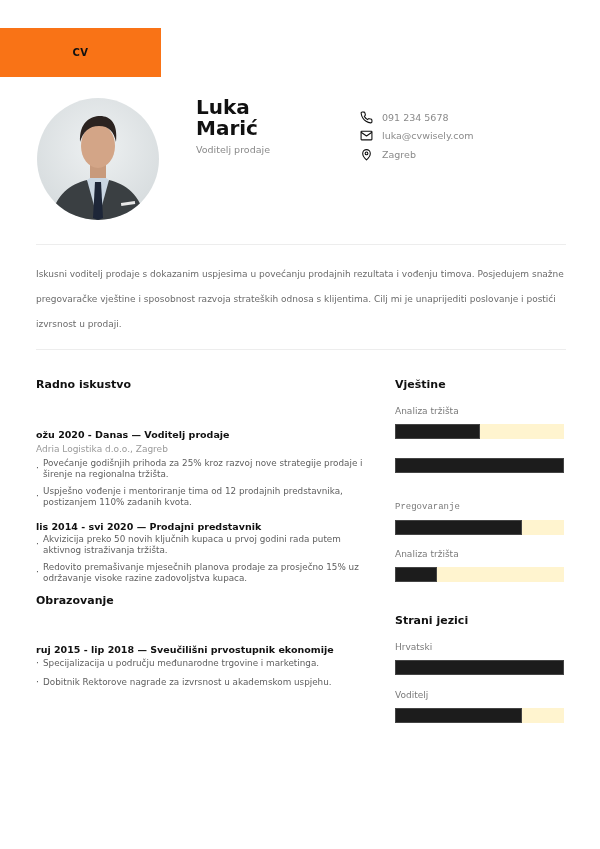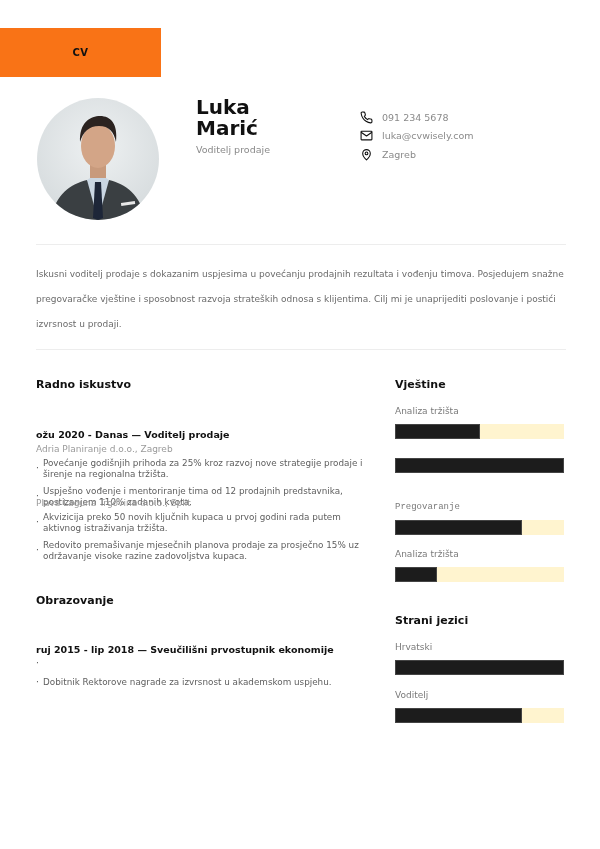--- a/index.html
+++ b/index.html
@@ -103,49 +103,50 @@
 <div class="divider" style="top:244px;"></div>
 
 <p class="summary">Iskusni voditelj prodaje s dokazanim uspjesima u povećanju prodajnih rezultata i vođenju timova. Posjedujem snažne pregovaračke vještine i sposobnost razvoja strateških odnosa s klijentima. Cilj mi je unaprijediti poslovanje i postići izvrsnost u prodaji.</p>
 
 <div class="divider" style="top:349px;"></div>
 
 <div class="section-title" style="left:36px; top:378px;">Radno iskustvo</div>
 
 <div class="job" style="top:404px;">
   <div class="job-head">ožu 2020 - Danas — Voditelj prodaje</div>
-  <div class="job-sub">Adria Planiranje d.o.o.,  Zagreb</div>
+  <div class="job-sub">Adria Logistika d.o.o.,  Zagreb</div>
   <div class="bullet">
       <span class="dot">·</span>
       <span>Povećanje godišnjih prihoda za 25% kroz razvoj nove strategije prodaje i širenje na regionalna tržišta.</span>
     </div>
   <div class="bullet">
       <span class="dot">·</span>
       <span>Uspješno vođenje i mentoriranje tima od 12 prodajnih predstavnika, postizanjem 110% zadanih kvota.</span>
     </div>
 </div>
 
 <div class="job" style="top:496px;">
-  <div class="job-sub">Plava Laguna Trgovina d.o.o.,  Split</div>
+  <div class="job-head">lis 2014 - svi 2020 — Prodajni predstavnik</div>
   <div class="bullet">
       <span class="dot">·</span>
       <span>Akvizicija preko 50 novih ključnih kupaca u prvoj godini rada putem aktivnog istraživanja tržišta.</span>
     </div>
   <div class="bullet">
       <span class="dot">·</span>
       <span>Redovito premašivanje mjesečnih planova prodaje za prosječno 15% uz održavanje visoke razine zadovoljstva kupaca.</span>
     </div>
 </div>
 
 <div class="section-title" style="left:36px; top:594px;">Obrazovanje</div>
 
 <div class="job" style="top:619px;">
   <div class="job-head">ruj 2015 - lip 2018 — Sveučilišni prvostupnik ekonomije</div>
   <div class="bullet single">
       <span class="dot">·</span>
+      <span>Specijalizacija u području međunarodne trgovine i marketinga.</span>
     </div>
   <div class="bullet single">
       <span class="dot">·</span>
       <span>Dobitnik Rektorove nagrade za izvrsnost u akademskom uspjehu.</span>
     </div>
 </div>
 
 <div class="section-title" style="left:395px; top:378px;">Vještine</div>
 
 <div class="skill" style="top:404px;">

